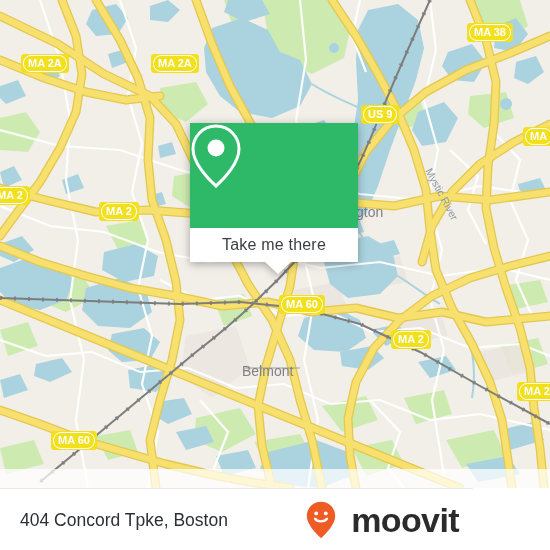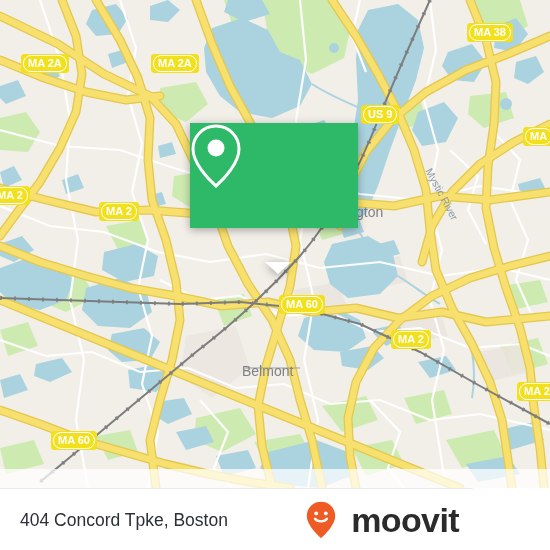--- a/index.html
+++ b/index.html
@@ -300,20 +300,23 @@
 
     <div class="osm-bar"></div>
 
     <div id="popup">
       <div class="popup-head">
         <svg width="52" height="66" viewBox="0 0 52 66">
           <path d="M26 3 C 13.3 3 3 13.3 3 26 C 3 40 18 56 26 63 C 34 56 49 40 49 26 C 49 13.3 38.7 3 26 3 Z" fill="none" stroke="#ffffff" stroke-width="3"></path>
           <circle cx="26" cy="25" r="8.5" fill="#ffffff"></circle>
         </svg>
       </div>
+      <div class="popup-foot">
+        <span>Take me there</span>
+      </div>
       <div class="popup-tail"></div>
     </div>
 
   </div>
 
   <div id="footer">
     <div id="footer-addr">404 Concord Tpke, Boston</div>
     <div id="logo">
       <svg width="30" height="38" viewBox="0 0 30 38">
         <path d="M15 0.8 C 7.1 0.8 0.8 7.1 0.8 15 C 0.8 24 12 34.5 15 37.2 C 18 34.5 29.2 24 29.2 15 C 29.2 7.1 22.9 0.8 15 0.8 Z" fill="#ef5b25"></path>

